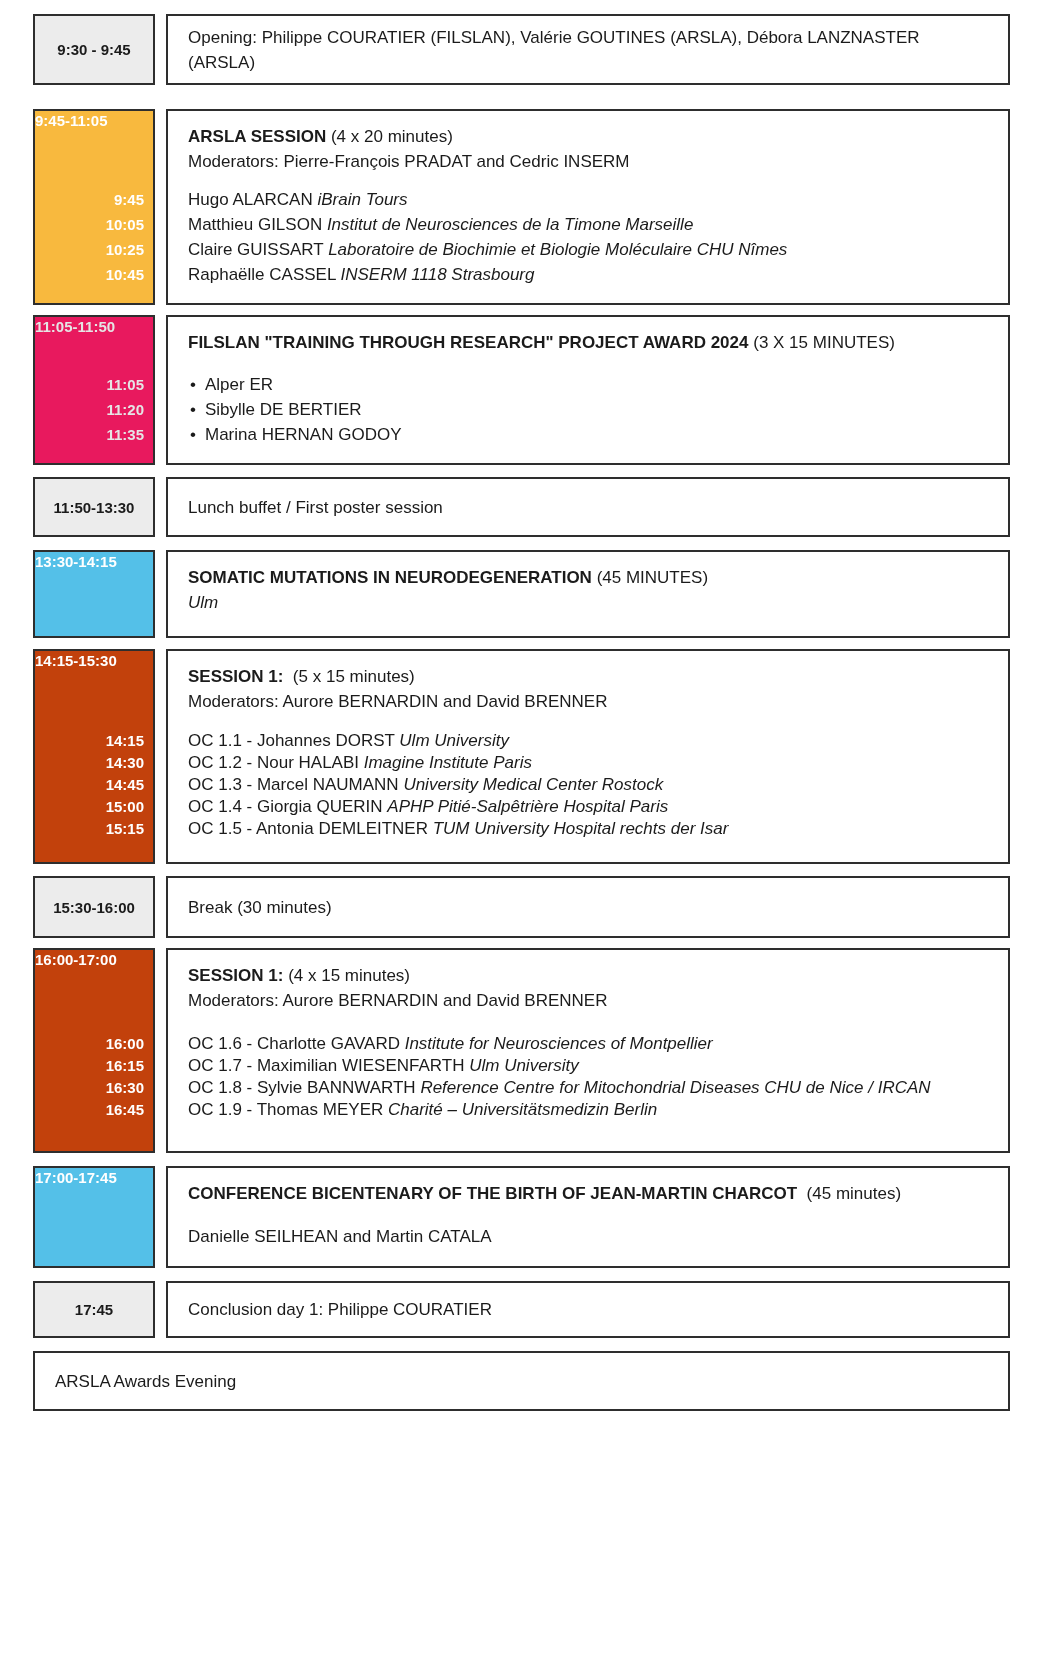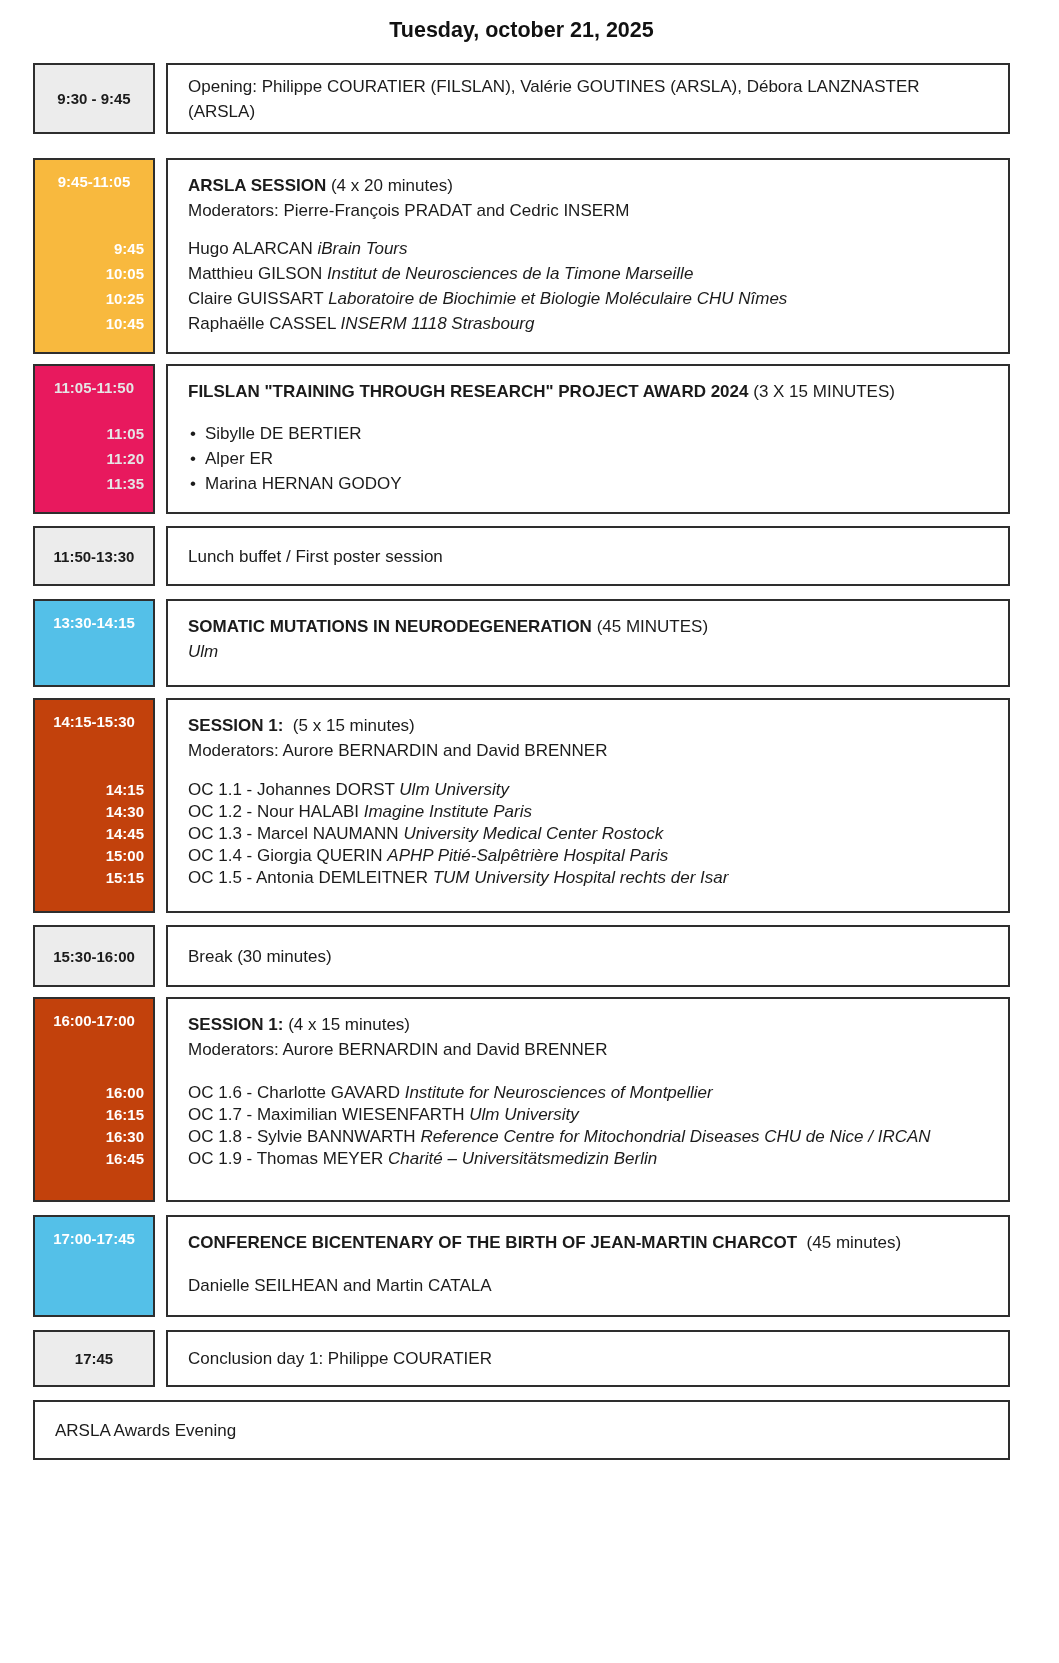--- a/index.html
+++ b/index.html
@@ -26,21 +26,21 @@
     display:flex; flex-direction:column;
     font-size:17px;
   }
   .gray  { background:#ececec; color:#1b1b1b; }
   .yellow{ background:#f8b93e; color:#ffffff; }
   .pink  { background:#e8195e; color:#e5e5e5; }
   .blue  { background:#54c0e8; color:#ffffff; }
   .navy  { background:#c2410c; color:#ffffff; }
 
   .tb.simple { justify-content:center; align-items:center; text-align:center; }
-  .tb .range { text-align:center; padding-top:12px; }
+  .tb .range { }
   .tb .tlist { margin-top:auto; text-align:right; padding:0 9px 16px 0; }
   .tb .tlist div { line-height:25px; }
   .tb .tlist.tight div { line-height:22px; }
 
   .cb.simple { justify-content:center; }
   .cb.simple .line { padding:0 20px; }
   .cb .top { padding:13px 20px 0 20px; }
   .cb .line { line-height:25px; }
   .cb .clist { margin-top:auto; padding:0 20px 16px 20px; }
   .cb .clist .line { line-height:25px; }
@@ -59,21 +59,20 @@
   .h102{height:102px} .h57{height:57px}
   .mb24{margin-bottom:24px} .mb10{margin-bottom:10px} .mb11{margin-bottom:11px}
   .mb12{margin-bottom:12px} .mb13{margin-bottom:13px}
   .gap18{height:18px}
 </style>
 </head>
 <body>
 
 <div class="page">
 
-  <div class="title">Tuesday, october 21, 2025</div>
 
   <div class="row h54 mb24">
     <div class="tb gray simple">
       <div>9:30 - 9:45</div>
     </div>
     <div class="cb simple">
       <div class="line">Opening: Philippe COURATIER (FILSLAN), Valérie GOUTINES (ARSLA), Débora LANZNASTER (ARSLA)</div>
     </div>
   </div>
 
@@ -108,22 +107,22 @@
         <div>11:05</div>
         <div>11:20</div>
         <div>11:35</div>
       </div>
     </div>
     <div class="cb">
       <div class="top">
         <div class="line"><span class="b">FILSLAN "TRAINING THROUGH RESEARCH" PROJECT AWARD 2024</span><span> (3 X 15 MINUTES)</span></div>
       </div>
       <div class="clist">
+        <div class="line bullet">Alper ER</div>
         <div class="line bullet">Sibylle DE BERTIER</div>
-        <div class="line bullet">Alper ER</div>
         <div class="line bullet">Marina HERNAN GODOY</div>
       </div>
     </div>
   </div>
 
   <div class="row h60 mb13">
     <div class="tb gray simple">
       <div>11:50-13:30</div>
     </div>
     <div class="cb simple">

